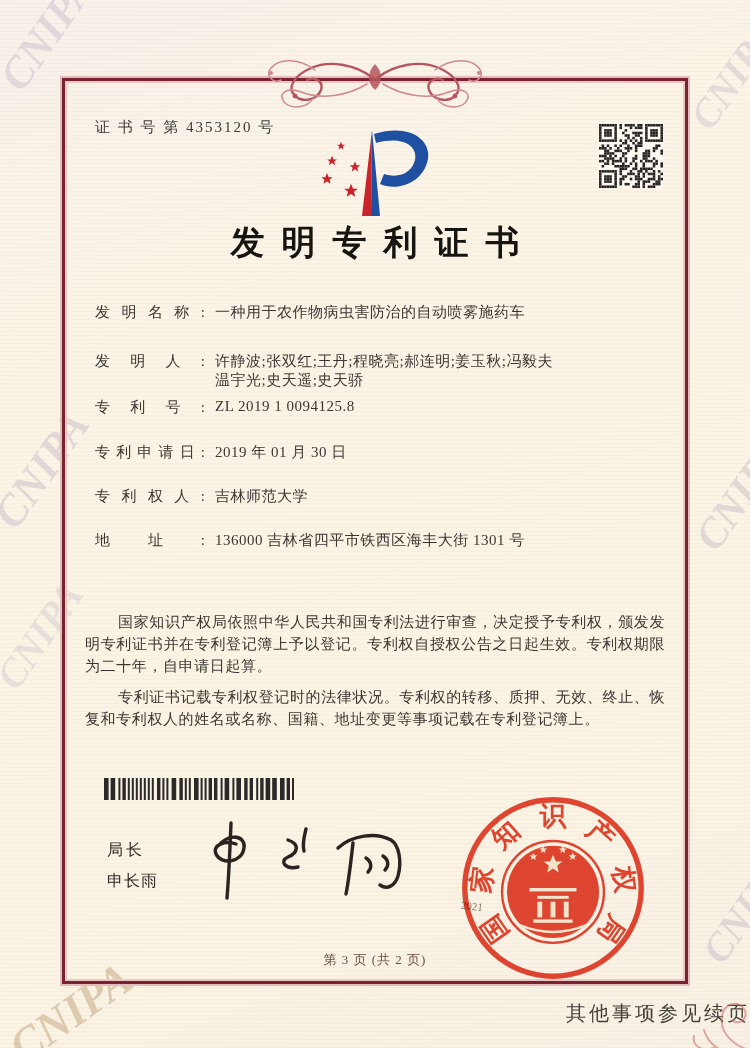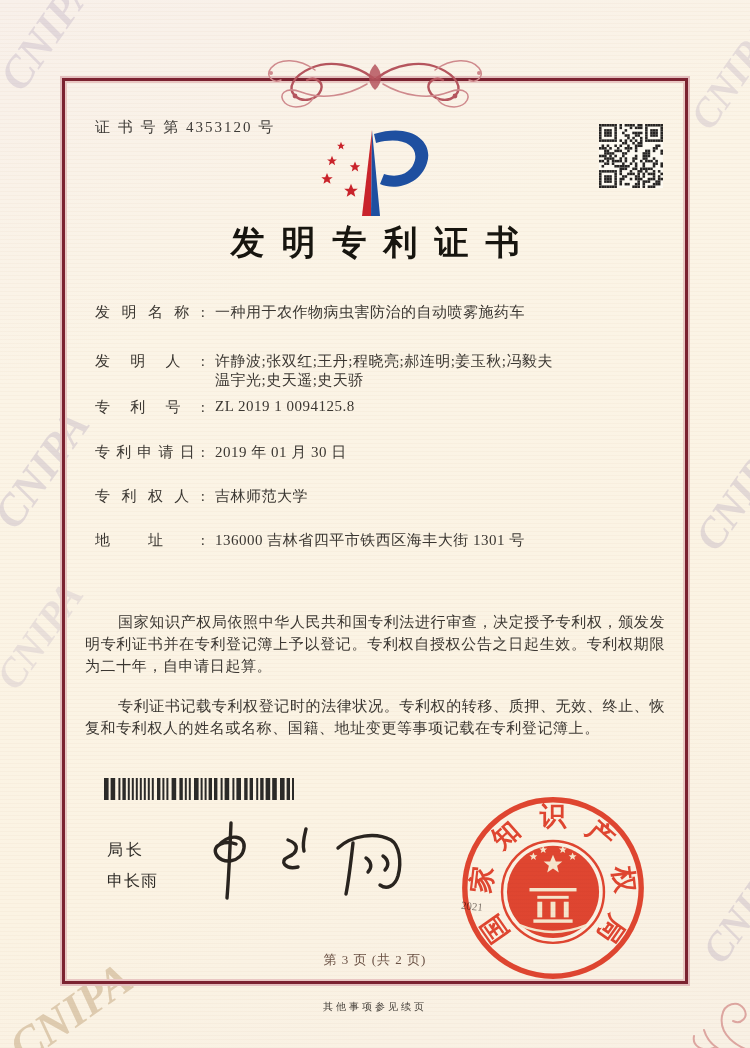--- a/index.html
+++ b/index.html
@@ -42,36 +42,36 @@
   }
   .fval{ display:inline-block; margin-left:10px; letter-spacing:0.5px; vertical-align:top; }
   .fval2{ display:block; margin-left:120px; letter-spacing:0.5px; }
   #grant-no-pair{ position:absolute; left:295px; top:0; white-space:nowrap; }
   #grant-no-pair .glabel{ letter-spacing:2px; }
   #body-text{
     left:85px; top:611px; width:580px; font-size:15px; line-height:22px;
     color:#3b3732; text-align:justify; letter-spacing:0.6px;
   }
   #body-text p{ text-indent:2.2em; }
-  #body-text p + p{ margin-top:18px; }
+  #body-text p + p{ margin-top:9px; }
   #barcode{ left:104px; top:778px; width:196px; height:22px; }
   #director-block{ left:107px; top:840px; font-size:16px; color:#2e2b27; letter-spacing:3px; }
   #director-name{ margin-top:10px; letter-spacing:1px; }
   #signature{ left:200px; top:816px; width:215px; height:92px; }
   #seal-underprint{
     left:461px; top:900px; font-size:11px; color:#6f655c; transform:rotate(6deg); opacity:.85;
   }
   #seal{ left:455px; top:790px; width:196px; height:196px; opacity:.93; mix-blend-mode:multiply; }
   #page-info{
     left:0; top:951px; width:750px; text-align:center;
     font-size:13px; color:#6b5245; letter-spacing:1px;
   }
   #continuation-note{
-    left:0; top:1000px; width:750px; text-align:center;
-    font-size:10px; color:#433f39; letter-spacing:3px;
+    left:0; top:1000px; width:750px; text-align:right;
+    font-size:20px; color:#433f39; letter-spacing:3px;
   }
   #top-ornament{ left:255px; top:50px; width:240px; height:60px; }
   #corner-flourish{ right:-14px; bottom:-10px; width:90px; height:80px; opacity:.55; }
 </style>
 </head>
 <body>
 
 <div id="page">
 
   <span class="wm" style="left:-18px; top:6px;  font-size:44px; opacity:.28; transform:rotate(-55deg);">CNIPA</span>

